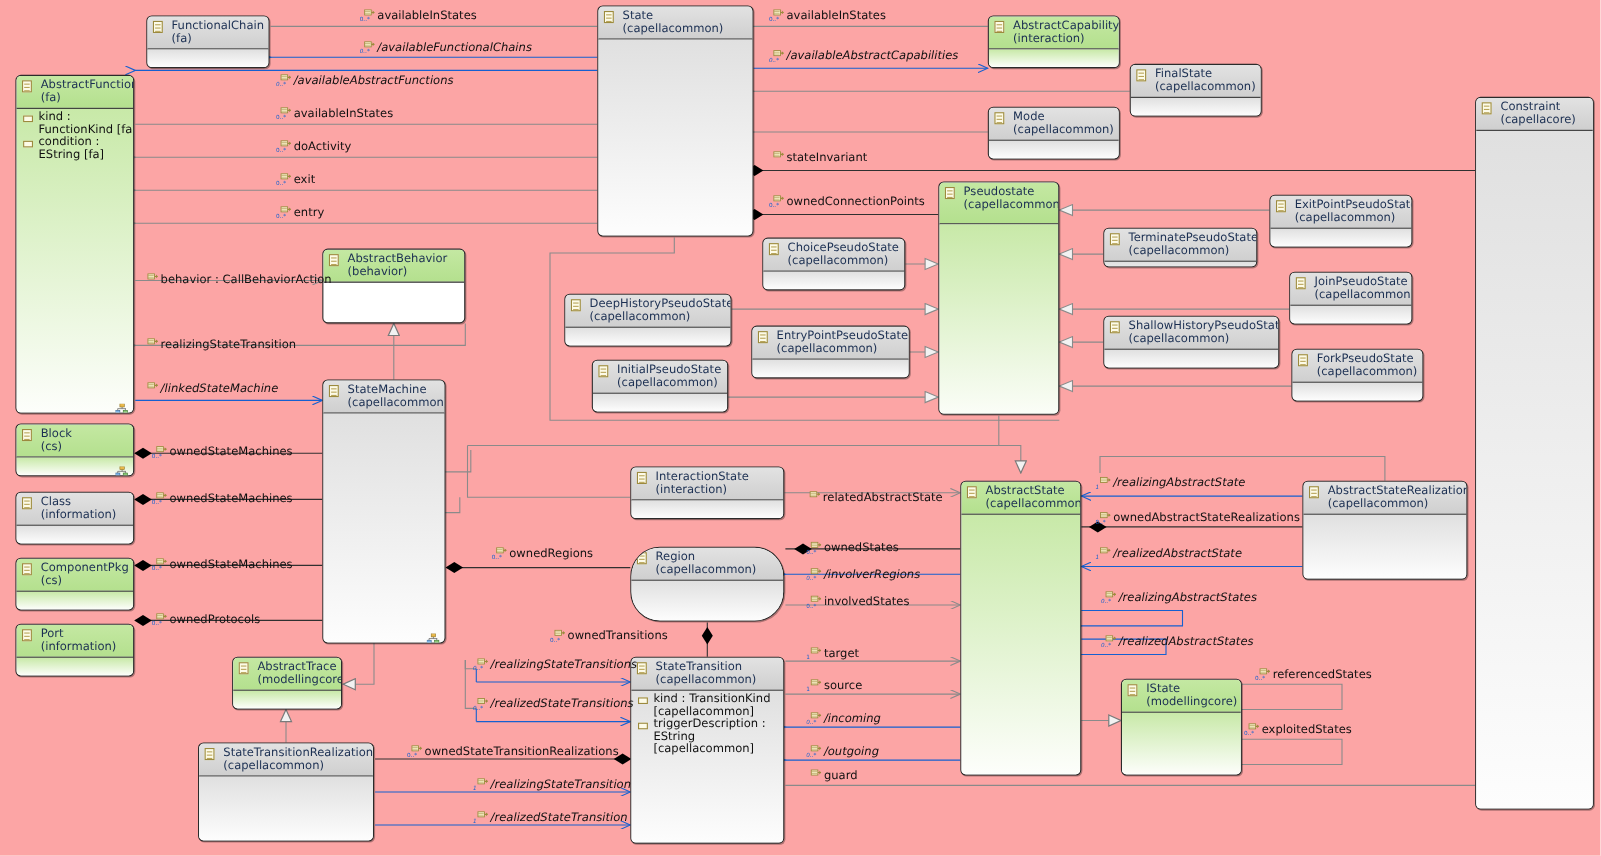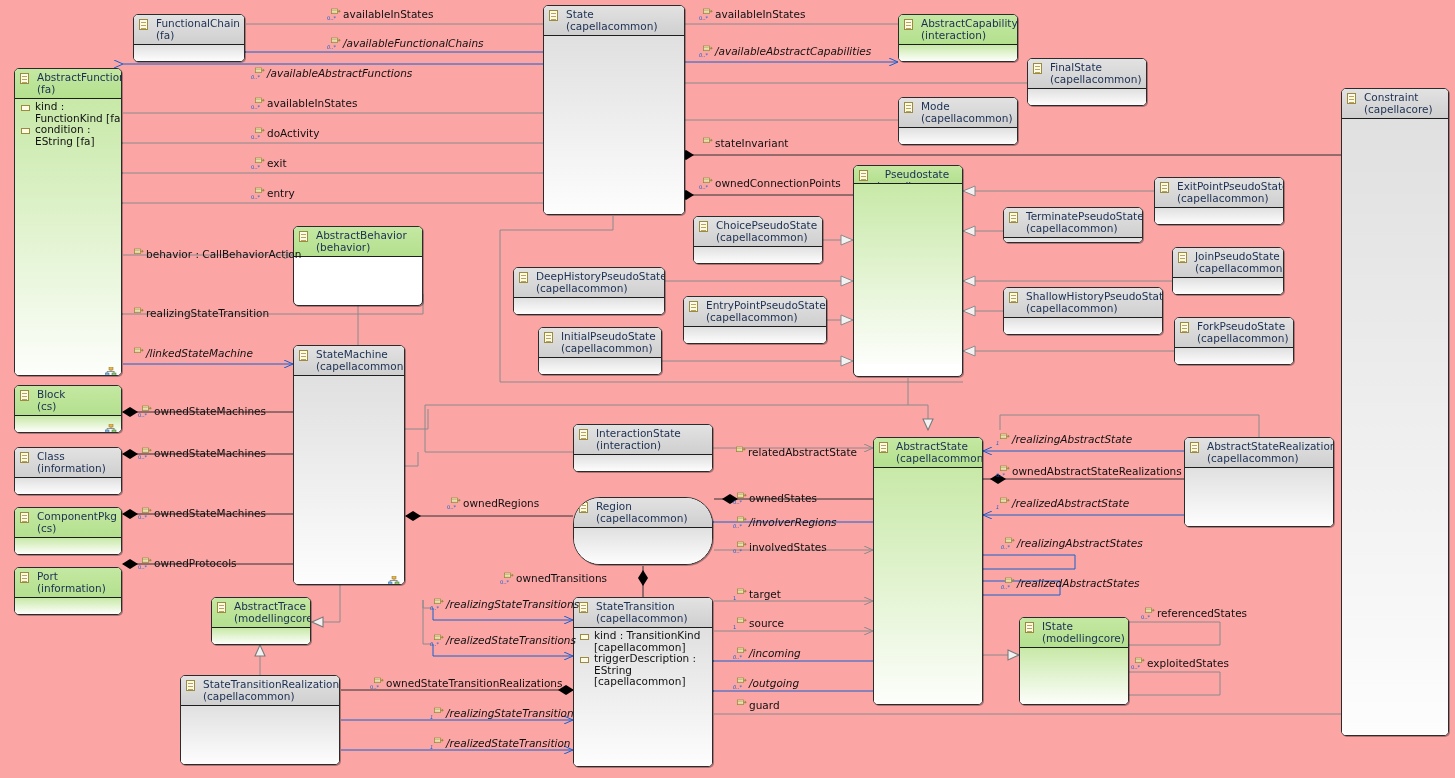--- a/index.html
+++ b/index.html
@@ -304,21 +304,21 @@
             <i></i>
             <i></i>
             <i></i>
           </span>
           <span class="nm">Mode</span>
           <span class="pk">(capellacommon)</span>
         </div>
         <div class="body" style="height: 16px;"></div>
       </div>
       <div class="cls n" style="left: 853px; top: 165px; width: 110px; height: 212px;">
-        <div class="hdr" style="height: 18px; text-align: center;">
+        <div class="hdr" style="height: 38px;">
           <span class="cicon">
             <i></i>
             <i></i>
             <i></i>
           </span>
           <span class="nm">Pseudostate</span>
           <span class="pk">(capellacommon)</span>
         </div>
         <div class="body" style="height: 180px;"></div>
       </div>
@@ -351,21 +351,21 @@
           <span class="cicon">
             <i></i>
             <i></i>
             <i></i>
           </span>
           <span class="nm">ChoicePseudoState</span>
           <span class="pk">(capellacommon)</span>
         </div>
         <div class="body" style="height: 16px;"></div>
       </div>
-      <div class="cls n" style="left: 293px; top: 226px; width: 130px; height: 80px;">
+      <div class="cls n" style="left: 293px; top: 226px; width: 130px; height: 68px;">
         <div class="hdr" style="height: 30px;">
           <span class="cicon">
             <i></i>
             <i></i>
             <i></i>
           </span>
           <span class="nm">AbstractBehavior</span>
           <span class="pk">(behavior)</span>
         </div>
       </div>

